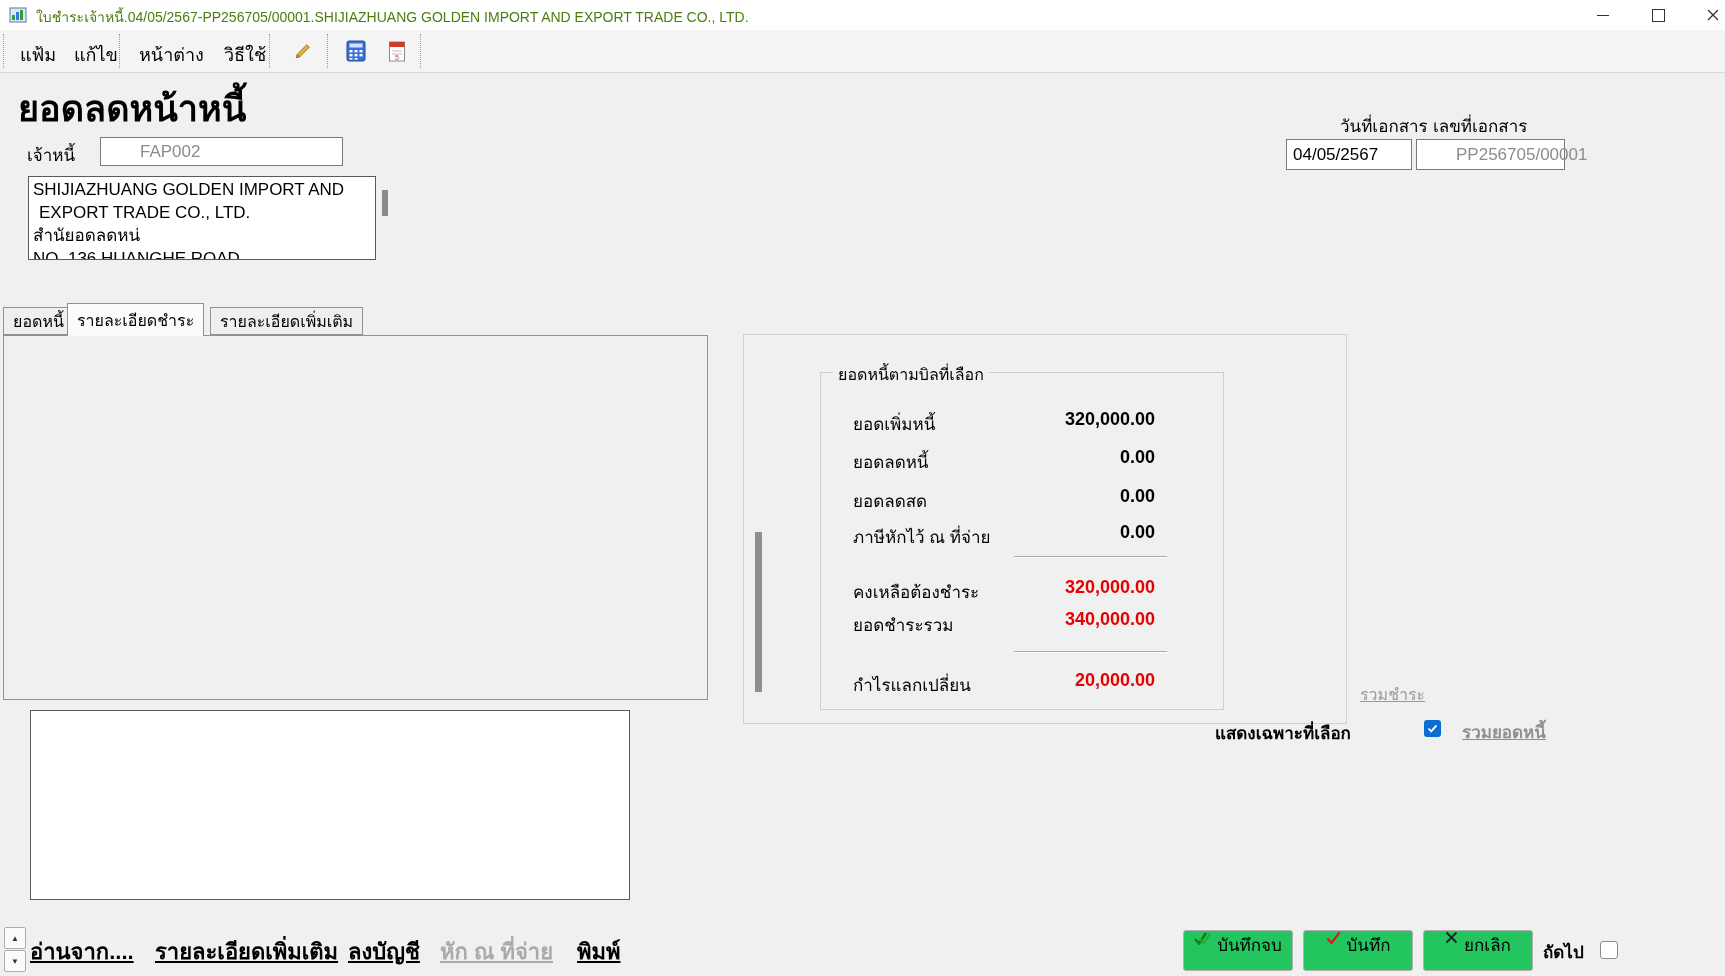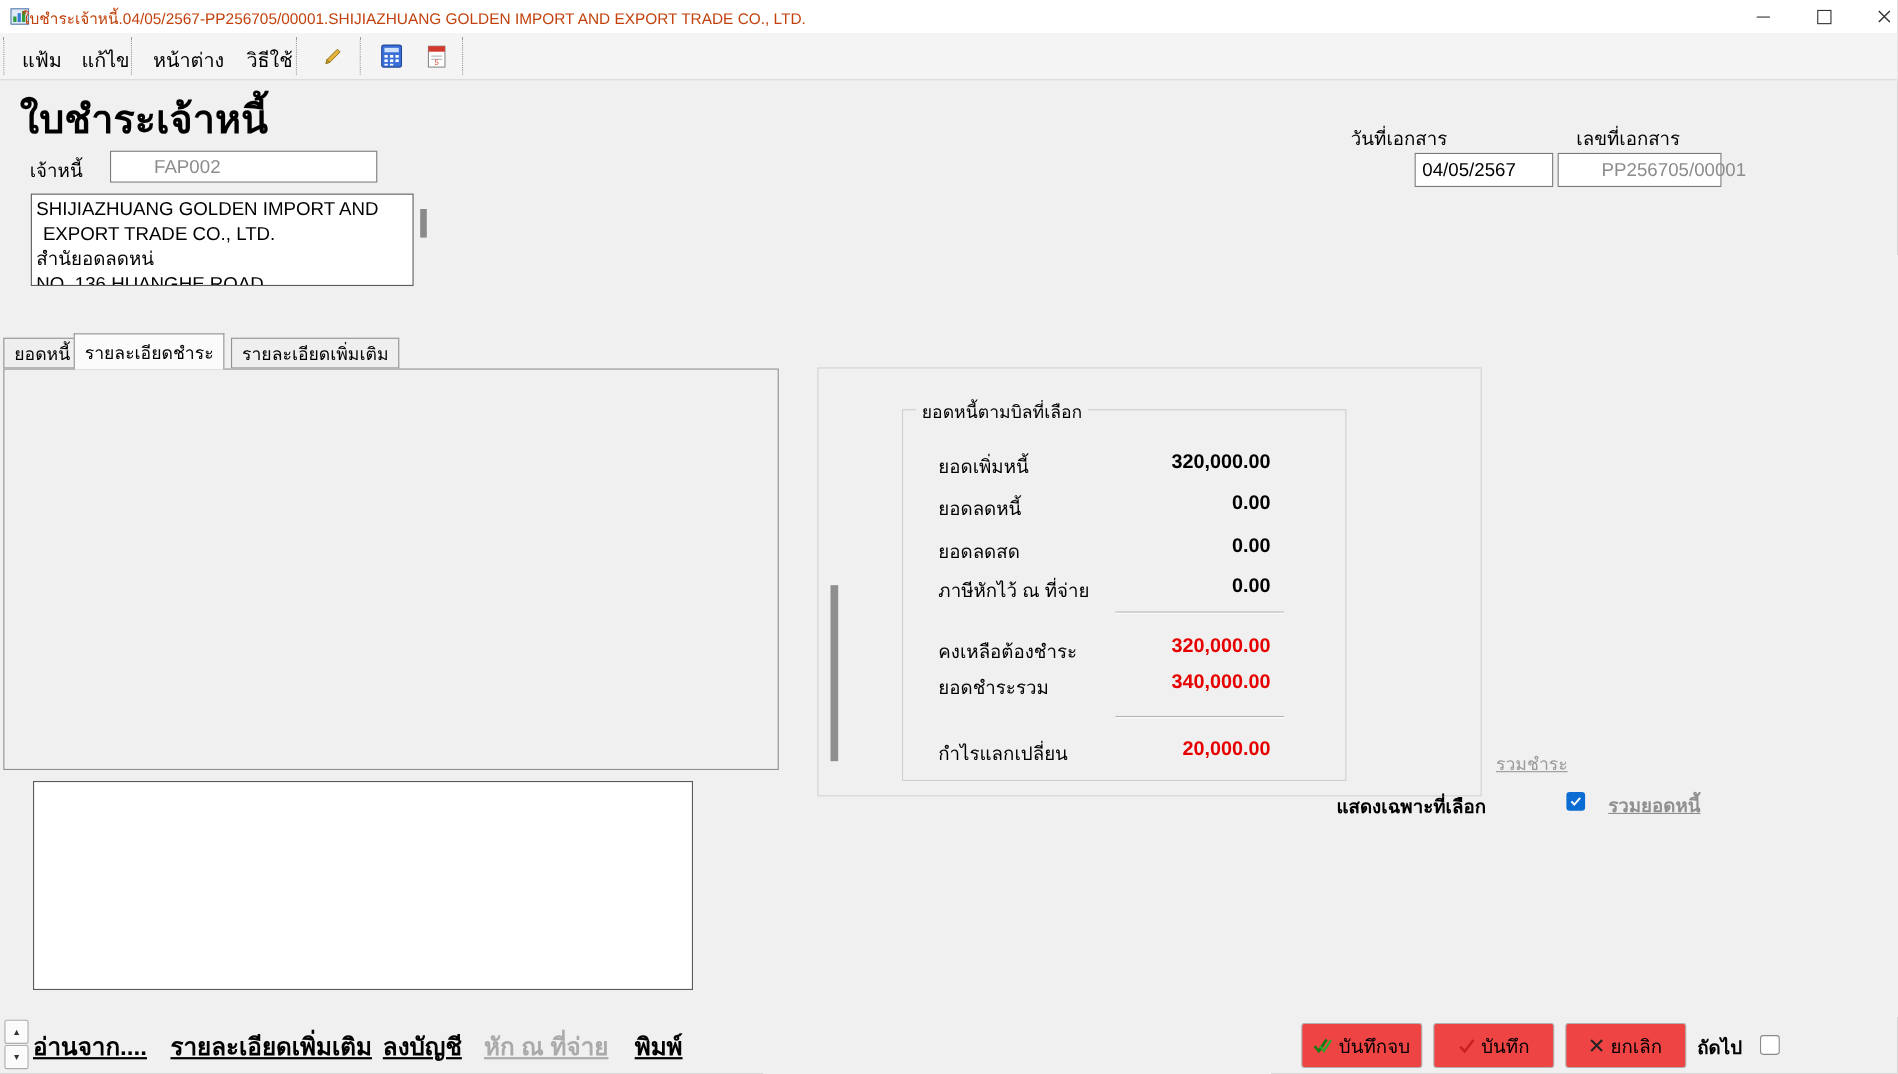--- a/index.html
+++ b/index.html
@@ -2,21 +2,21 @@
 <html><head>
 <meta charset="utf-8">
 <style>
   html,body{margin:0;padding:0;}
   body{font-family:"Liberation Sans","DejaVu Sans",sans-serif;background:#888;}
   #app{position:relative;width:1725px;height:976px;background:#f0f0f0;overflow:hidden;}
   .abs{position:absolute;}
   .nw{white-space:nowrap;}
   
   #titlebar{left:0;top:0;width:1725px;height:30px;background:#ffffff;}
-  #title-text{left:20px;top:6px;font-size:14px;color:#c2410c;}
+  #title-text{left:36px;top:6px;font-size:14px;color:#4d7c0f;}
   .winbtn{top:0;width:46px;height:30px;display:flex;align-items:center;justify-content:center;cursor:default;}
   
   #menubar{left:0;top:30px;width:1725px;height:42px;background:#f4f4f4;border-bottom:1px solid #d8d8d8;padding-left:40px;}
   .menuitem{top:8px;font-size:18px;color:#000;padding:2px 6px;}
   .menusep{top:4px;width:1px;height:34px;border-left:1px dotted #9a9a9a;}
   .toolicon{top:9px;width:24px;height:24px;display:flex;align-items:center;justify-content:center;}
   
   #heading{left:18px;top:80px;font-size:36px;font-weight:bold;color:#000;}
   .lbl{font-size:17px;color:#000;}
   .box{background:#fff;border:1px solid #7a7a7a;font-size:17px;color:#000;display:flex;align-items:center;padding:0 6px;box-sizing:border-box;}
@@ -28,21 +28,21 @@
   #tabpanel{left:3px;top:335px;width:705px;height:365px;background:#f0f0f0;border:1px solid #919191;box-sizing:border-box;z-index:1;}
   .flat{background:#fff;border:1px solid #dcdcdc;font-size:17px;display:flex;align-items:center;padding:0 6px;box-sizing:border-box;}
   .combo-btn{position:absolute;right:2px;top:2px;bottom:2px;width:19px;background:#f1f1f1;border:1px solid #8a8a8a;display:flex;align-items:center;justify-content:center;font-size:9px;color:#222;}
   
   #grpbox{left:820px;top:372px;width:402px;height:336px;border:1px solid #cfcfcf;}
   .sumlabel{font-size:17px;color:#000;}
   .sumval{font-size:18px;font-weight:bold;text-align:right;width:205px;}
   .red{color:#e60000;}
   .sep{height:0;border-top:1px solid #aaaaaa;border-bottom:1px solid #ffffff;}
   .linktxt{text-decoration:underline;}
-  .btn{top:930px;width:110px;height:41px;background:#ef4444;border:1px solid #b0b0b0;border-radius:3px;display:flex;align-items:center;justify-content:center;gap:6px;font-size:17px;color:#000;box-sizing:border-box;}
+  .btn{top:930px;width:110px;height:41px;background:#22c55e;border:1px solid #b0b0b0;border-radius:3px;display:flex;justify-content:center;gap:6px;font-size:17px;color:#000;box-sizing:border-box;}
   .footlink{top:934px;font-size:22px;font-weight:bold;color:#000;text-decoration:underline;}
   .spin{left:4px;width:22px;height:22px;background:#fbfbfb;border:1px solid #adadad;border-radius:2px;display:flex;align-items:center;justify-content:center;font-size:8px;color:#333;box-sizing:border-box;}
   .caret{display:inline-block;width:1px;height:17px;background:#000;margin-left:1px;}
 </style>
 </head>
 <body>
 
 <div id="app">
 
   <div class="abs" id="titlebar">
@@ -104,23 +104,23 @@
           <rect x="1.5" y="2" width="15" height="19" fill="#fff" stroke="#8a8a8a"></rect>
           <rect x="1.5" y="2" width="15" height="5" fill="#d23a2e"></rect>
           <line x1="4" y1="11" x2="14" y2="11" stroke="#bbb"></line>
           <line x1="4" y1="14" x2="14" y2="14" stroke="#bbb"></line>
           <text x="9" y="19.5" font-size="7" fill="#d23a2e" text-anchor="middle" font-family="sans-serif">5</text>
         </svg>
     </div>
     <div class="abs menusep" style="left:420px;"></div>
   </div>
 
-  <div class="abs nw" id="heading">ใบชำระเจ้าหนี้</div>
-
-  <div class="abs lbl nw" style="left:1228px;top:112px;text-align:right;">วันที่เอกสาร</div>
+  <div class="abs nw" id="heading">ยอดลดหน้าหนี้</div>
+
+  <div class="abs lbl nw" style="left:1340px;top:112px;text-align:right;">วันที่เอกสาร</div>
   <div class="abs lbl nw" style="left:1433px;top:112px;">เลขที่เอกสาร</div>
   <div class="abs box" style="left:1286px;top:139px;width:126px;height:31px;">04/05/2567</div>
   <div class="abs box graytxt" style="left:1416px;top:139px;width:149px;height:31px;">PP256705/00001</div>
 
   <div class="abs lbl nw" style="left:27px;top:141px;">เจ้าหนี้</div>
   <div class="abs box graytxt" style="left:100px;top:137px;width:243px;height:29px;">FAP002</div>
 
   <div class="abs" style="left:28px;top:176px;width:348px;height:84px;background:#fff;border:1px solid #5a5a5a;overflow:hidden;font-size:17px;line-height:23px;padding:1px 4px;box-sizing:border-box;">
     <div>SHIJIAZHUANG GOLDEN IMPORT AND</div>
     <div style="padding-left:6px;">EXPORT TRADE CO., LTD.</div>

